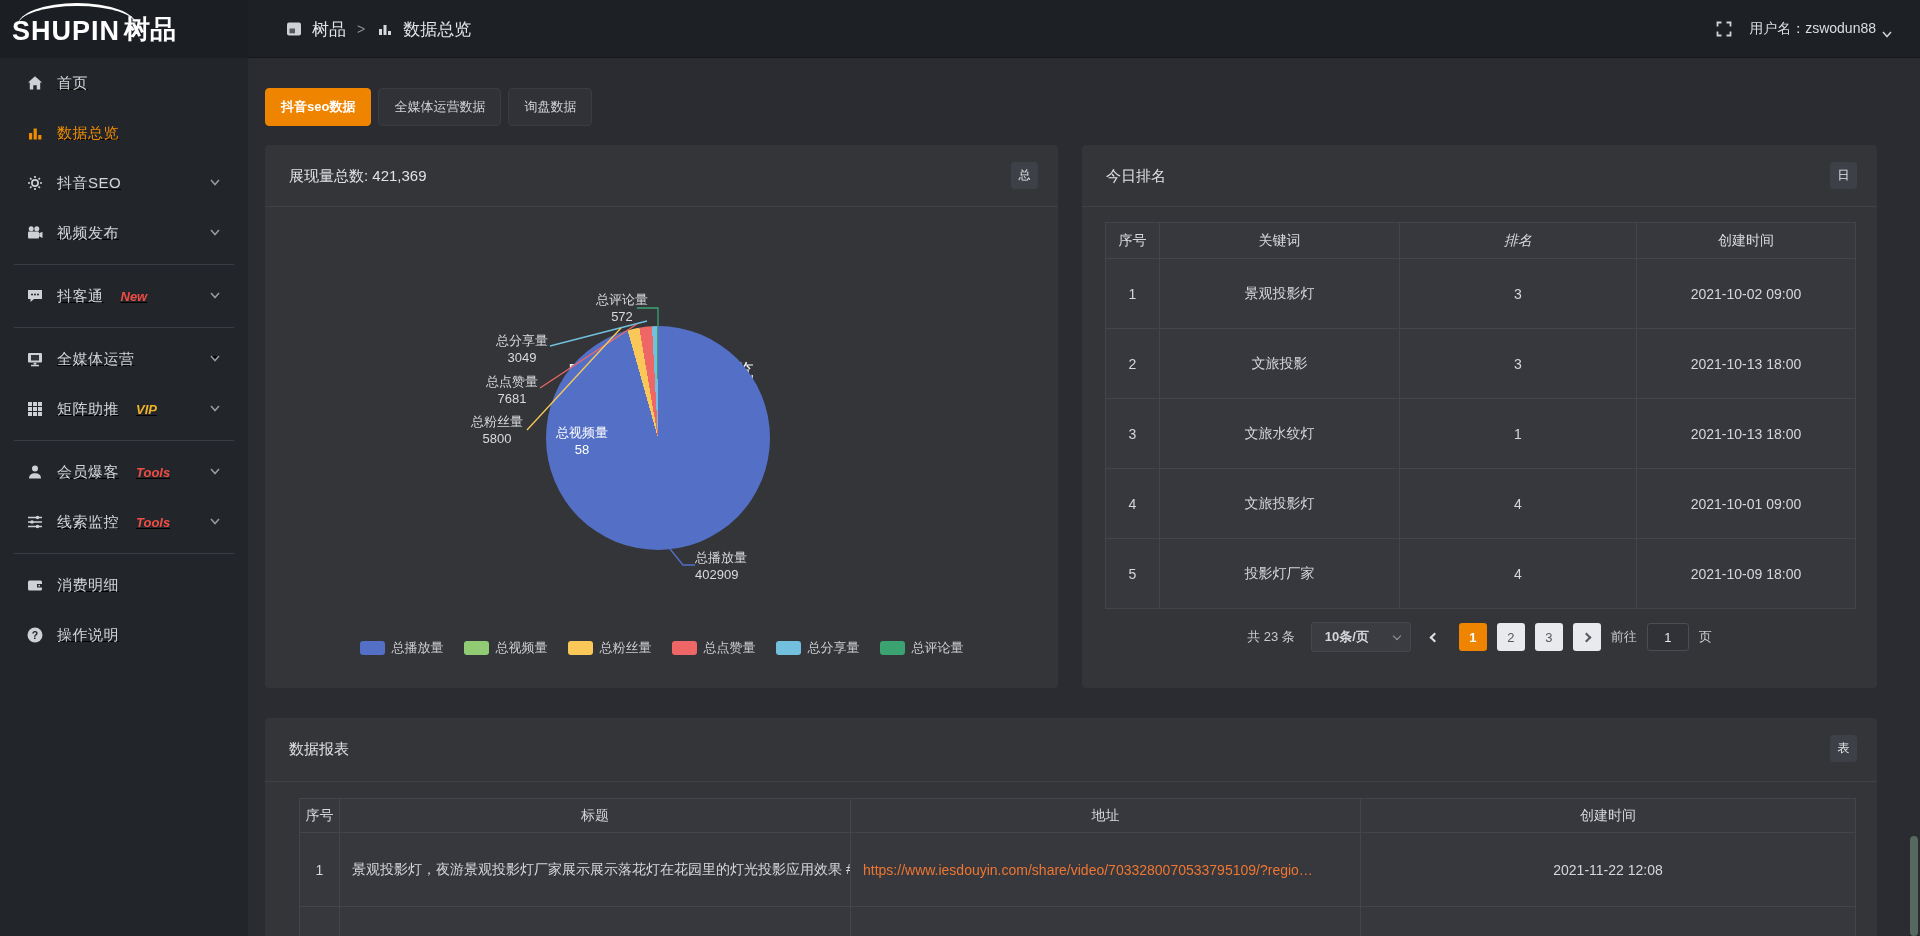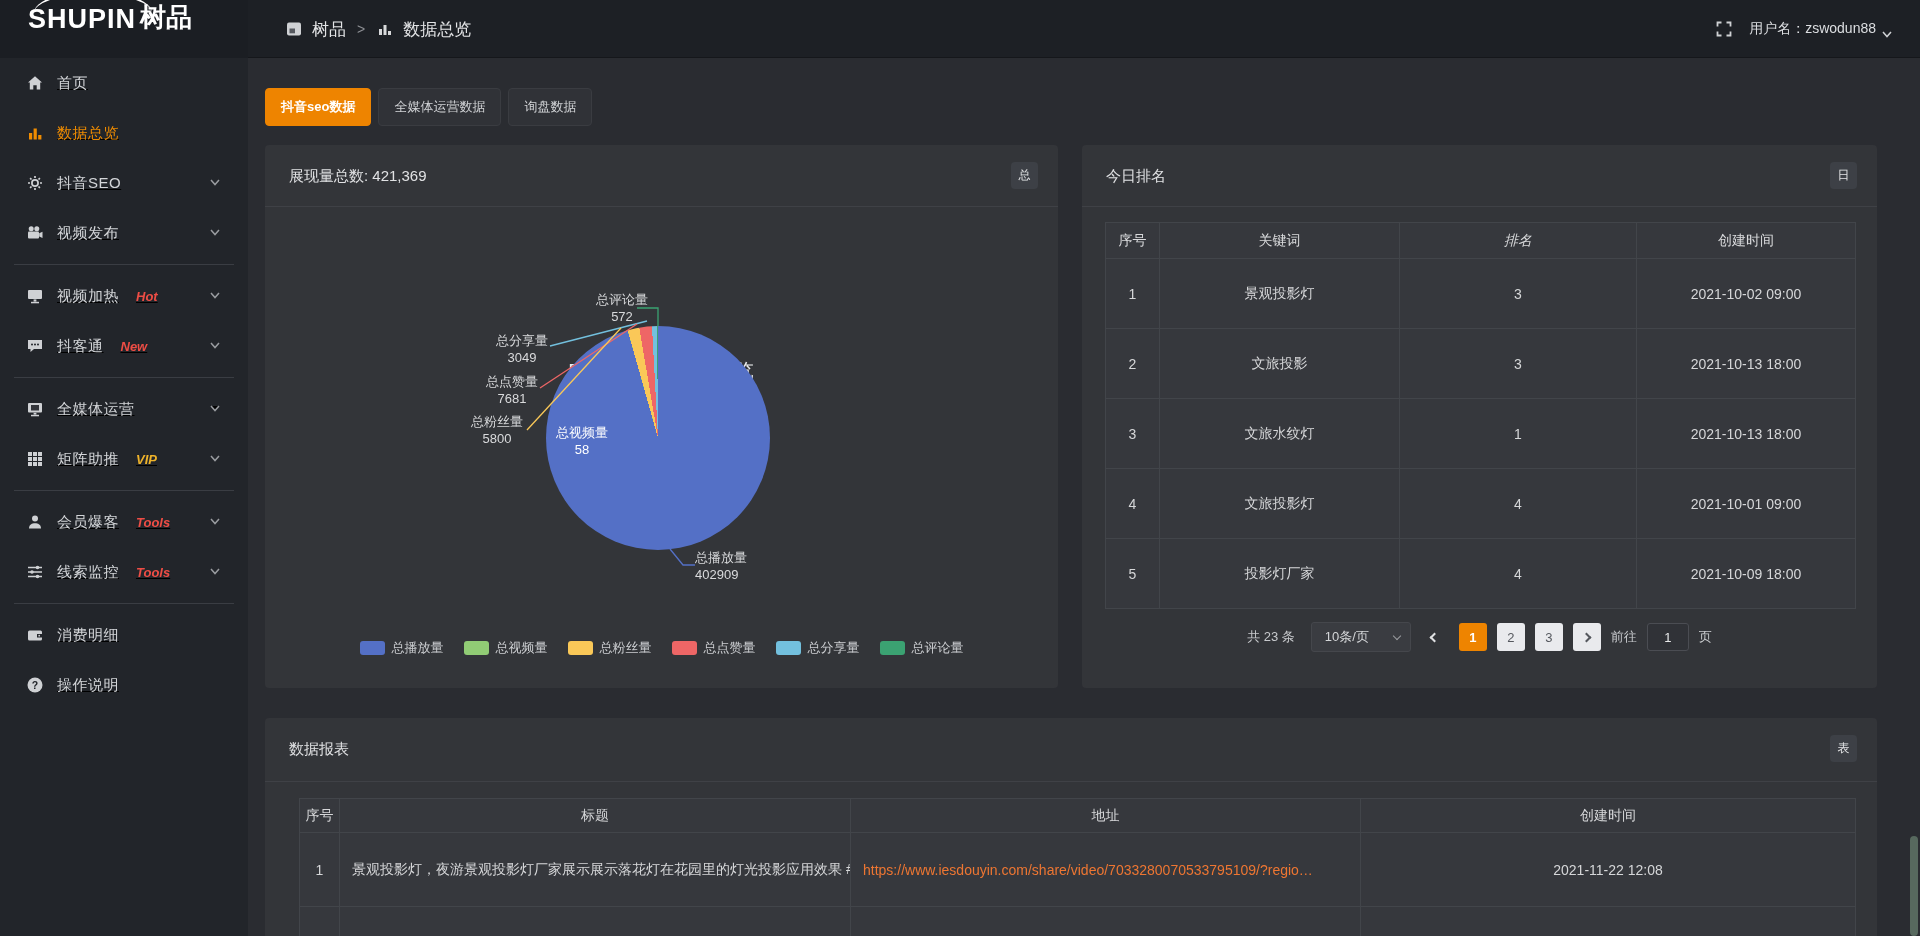--- a/index.html
+++ b/index.html
@@ -4,21 +4,21 @@
 <style>
   * { margin:0; padding:0; box-sizing:border-box; }
   html,body { width:1920px; height:936px; overflow:hidden; background:#2a2c31;
     font-family:"Liberation Sans","DejaVu Sans",sans-serif; }
   .page { position:relative; width:1920px; height:936px; overflow:hidden; }
 
   
   .topbar { position:absolute; left:0; top:0; width:1920px; height:58px; background:#1d2025;
     border-bottom:1px solid #15171b; z-index:5; }
   .logo-area { position:absolute; left:0; top:0; width:248px; height:58px; background:#1b1e23;
-    display:flex; align-items:flex-start; padding-left:28px; }
+    display:flex; align-items:center; padding-left:12px; }
   .logo-wrap { position:relative; display:flex; align-items:flex-end; }
   .logo-arc { position:absolute; left:6px; top:-9px; width:118px; height:22px;
     border-top:3px solid #ffffff; border-radius:50% 50% 0 0 / 100% 100% 0 0; }
   .logo-en { color:#fff; font-size:27px; font-weight:bold; letter-spacing:1px; }
   .logo-cn { color:#fff; font-size:26px; font-weight:bold; margin-left:4px; }
   .breadcrumb { position:absolute; left:285px; top:0; height:58px; display:flex; align-items:center;
     gap:9px; color:#e3e4e6; font-size:17px; }
   .crumb-sep { color:#8d8f94; font-size:14px; margin:0 2px; }
   .topbar-right { position:absolute; right:28px; top:0; height:58px; display:flex; align-items:center; gap:16px; }
   .username { color:#dcdee1; font-size:14px; display:flex; align-items:flex-end; gap:6px; }
@@ -74,21 +74,21 @@
     text-align:center; font-weight:normal; }
   .rank-table th { height:36px; color:#d9dadc; }
   .rank-table td { height:70px; }
   .c-idx{width:54px;} .c-kw{width:240px;} .c-rank{width:237px;font-style:italic;} .c-time{width:219px;}
 
   .pager { position:absolute; left:0; top:477px; width:100%; display:flex; align-items:center;
     justify-content:center; gap:10px; color:#c8cacd; font-size:13px; }
   .pager .total { margin-right:6px; }
   .page-size { width:100px; height:30px; background:#3a3c41; border:1px solid #45474c; border-radius:3px;
     display:flex; align-items:center; justify-content:space-between; padding:0 10px 0 13px;
-    color:#d4d6d8; cursor:pointer; }
+    color:#d4d6d8; cursor:pointer;font-weight:bold; }
   .pg-btn { min-width:28px; height:28px; border-radius:3px; background:#e9eaed; color:#55585e;
     display:flex; align-items:center; justify-content:center; font-size:13px; cursor:pointer; }
   .pg-btn.active { background:#ee8400; color:#fff; font-weight:bold; }
   .pg-prev { background:transparent; }
   .chev { width:7px; height:7px; border-right:2px solid #55585e; border-bottom:2px solid #55585e; display:inline-block; }
   .chev-left  { transform:rotate(135deg); border-color:#dfe0e2; }
   .chev-right { transform:rotate(-45deg); }
   .chev-down-s { width:6px; height:6px; border-right:1.5px solid #9a9ca0; border-bottom:1.5px solid #9a9ca0;
     transform:rotate(45deg); margin-top:-3px; }
   .goto-input { width:42px; height:28px; background:#303237; border:1px solid #4b4d53; border-radius:3px;
@@ -207,36 +207,20 @@
       <span class="side-chevron">
           <svg width="10" height="7" viewBox="0 0 10 7">
             <path d="M1 1 L5 5.5 L9 1" stroke="#9a9ca0" stroke-width="1.5" fill="none"></path>
           </svg>
         </span>
     </div>
     <div class="side-divider"></div>
     <div class="side-item">
       <span class="icon16">
           <svg width="18" height="18" viewBox="0 0 18 18">
-            <rect x="2" y="3" width="14" height="9" rx="1" fill="#cfd1d4"></rect>
-            <rect x="7.6" y="12.4" width="2.8" height="2.2" fill="#cfd1d4"></rect>
-            <rect x="5" y="14.8" width="8" height="1.5" fill="#cfd1d4"></rect>
-          </svg>
-        </span>
-      <span class="lbl">视频加热</span>
-      <span class="side-tag" style="color:#ee4d45">Hot</span>
-      <span class="side-chevron">
-          <svg width="10" height="7" viewBox="0 0 10 7">
-            <path d="M1 1 L5 5.5 L9 1" stroke="#9a9ca0" stroke-width="1.5" fill="none"></path>
-          </svg>
-        </span>
-    </div>
-    <div class="side-item">
-      <span class="icon16">
-          <svg width="18" height="18" viewBox="0 0 18 18">
             <path d="M2 3 H16 V12 H8 L4.5 15 V12 H2 Z" fill="#cfd1d4"></path>
             <circle cx="6" cy="7.5" r="1" fill="#22252a"></circle>
             <circle cx="9" cy="7.5" r="1" fill="#22252a"></circle>
             <circle cx="12" cy="7.5" r="1" fill="#22252a"></circle>
           </svg>
         </span>
       <span class="lbl">抖客通</span>
       <span class="side-tag" style="color:#ee4d45">New</span>
       <span class="side-chevron">
           <svg width="10" height="7" viewBox="0 0 10 7">

